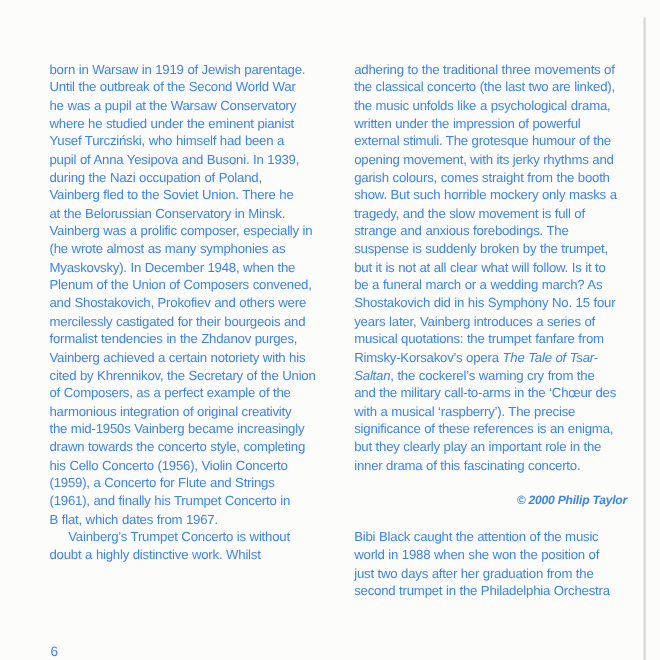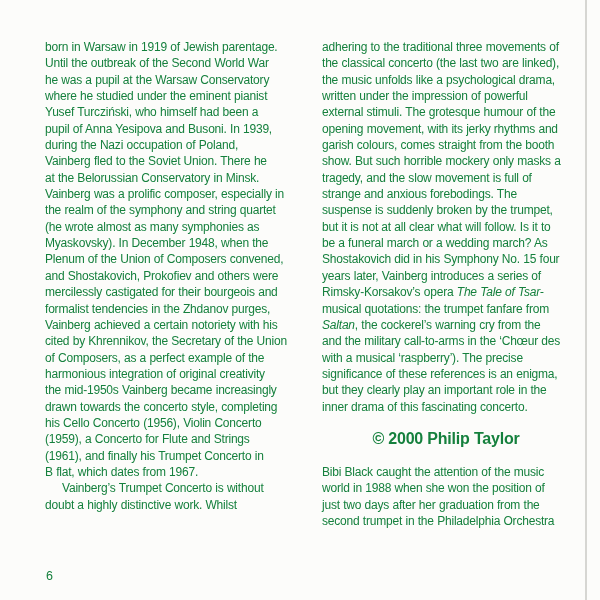--- a/index.html
+++ b/index.html
@@ -9,21 +9,22 @@
     height: 600px;
     background: #fcfcfa;
     overflow: hidden;
   }
   .page {
     position: relative;
     width: 600px;
     height: 544px;
     background: #fcfcfa;
     font-family: "Liberation Sans", sans-serif;
-    color: #15803d;
+    color: #3b82f6;
+    margin-top: 16px;
   }
   .col {
     position: absolute;
     top: 39px;
     width: 252px;
   }
   .col-left  { left: 45px; }
   .col-right { left: 322px; }
   .line {
     height: 16.35px;
@@ -35,25 +36,26 @@
   }
   .line.indent { padding-left: 17px; }
   .it { font-style: italic; }
   .bd { font-weight: normal; }
   .credit {
     width: 248px;
     height: 16.35px;
     line-height: 16.35px;
     margin-top: 16.35px;
     margin-bottom: 16.35px;
-    font-size: 16px;
+    font-size: 11px;
     letter-spacing: -0.2px;
     font-weight: bold;
-    text-align: center;
+    text-align: right;
     white-space: nowrap;
+    font-style: italic;
   }
   .page-number {
     position: absolute;
     left: 46px;
     top: 568px;
     font-size: 12.5px;
     line-height: 16px;
   }
   .edge-line {
     position: absolute;
@@ -73,21 +75,20 @@
       <div class="line"><span>born in Warsaw in 1919 of Jewish parentage.</span></div>
       <div class="line"><span>Until the outbreak of the Second World War</span></div>
       <div class="line"><span>he was a pupil at the Warsaw Conservatory</span></div>
       <div class="line"><span>where he studied under the eminent pianist</span></div>
       <div class="line"><span>Yusef Turcziński, who himself had been a</span></div>
       <div class="line"><span>pupil of Anna Yesipova and Busoni. In 1939,</span></div>
       <div class="line"><span>during the Nazi occupation of Poland,</span></div>
       <div class="line"><span>Vainberg fled to the Soviet Union. There he</span></div>
       <div class="line"><span>at the Belorussian Conservatory in Minsk.</span></div>
       <div class="line"><span>Vainberg was a prolific composer, especially in</span></div>
-      <div class="line"><span>the realm of the symphony and string quartet</span></div>
       <div class="line"><span>(he wrote almost as many symphonies as</span></div>
       <div class="line"><span>Myaskovsky). In December 1948, when the</span></div>
       <div class="line"><span>Plenum of the Union of Composers convened,</span></div>
       <div class="line"><span>and Shostakovich, Prokofiev and others were</span></div>
       <div class="line"><span>mercilessly castigated for their bourgeois and</span></div>
       <div class="line"><span>formalist tendencies in the Zhdanov purges,</span></div>
       <div class="line"><span>Vainberg achieved a certain notoriety with his</span></div>
       <div class="line"><span>cited by Khrennikov, the Secretary of the Union</span></div>
       <div class="line"><span>of Composers, as a perfect example of the</span></div>
       <div class="line"><span>harmonious integration of original creativity</span></div>
@@ -111,22 +112,22 @@
         <div class="line"><span>opening movement, with its jerky rhythms and</span></div>
         <div class="line"><span>garish colours, comes straight from the booth</span></div>
         <div class="line"><span>show. But such horrible mockery only masks a</span></div>
         <div class="line"><span>tragedy, and the slow movement is full of</span></div>
         <div class="line"><span>strange and anxious forebodings. The</span></div>
         <div class="line"><span>suspense is suddenly broken by the trumpet,</span></div>
         <div class="line"><span>but it is not at all clear what will follow. Is it to</span></div>
         <div class="line"><span>be a funeral march or a wedding march? As</span></div>
         <div class="line"><span>Shostakovich did in his Symphony No. 15 four</span></div>
         <div class="line"><span>years later, Vainberg introduces a series of</span></div>
+        <div class="line"><span>musical quotations: the trumpet fanfare from</span></div>
         <div class="line"><span>Rimsky-Korsakov’s opera </span><span class="it">The Tale of Tsar-</span></div>
-        <div class="line"><span>musical quotations: the trumpet fanfare from</span></div>
         <div class="line"><span class="it">Saltan</span><span>, the cockerel’s warning cry from the</span></div>
         <div class="line"><span>and the military call-to-arms in the ‘Chœur des</span></div>
         <div class="line"><span>with a musical ‘raspberry’). The precise</span></div>
         <div class="line"><span>significance of these references is an enigma,</span></div>
         <div class="line"><span>but they clearly play an important role in the</span></div>
         <div class="line"><span>inner drama of this fascinating concerto.</span></div>
       </div>
     <div class="credit">© 2000 Philip Taylor</div>
     <div>
         <div class="line"><span class="bd">Bibi Black</span><span> caught the attention of the music</span></div>

